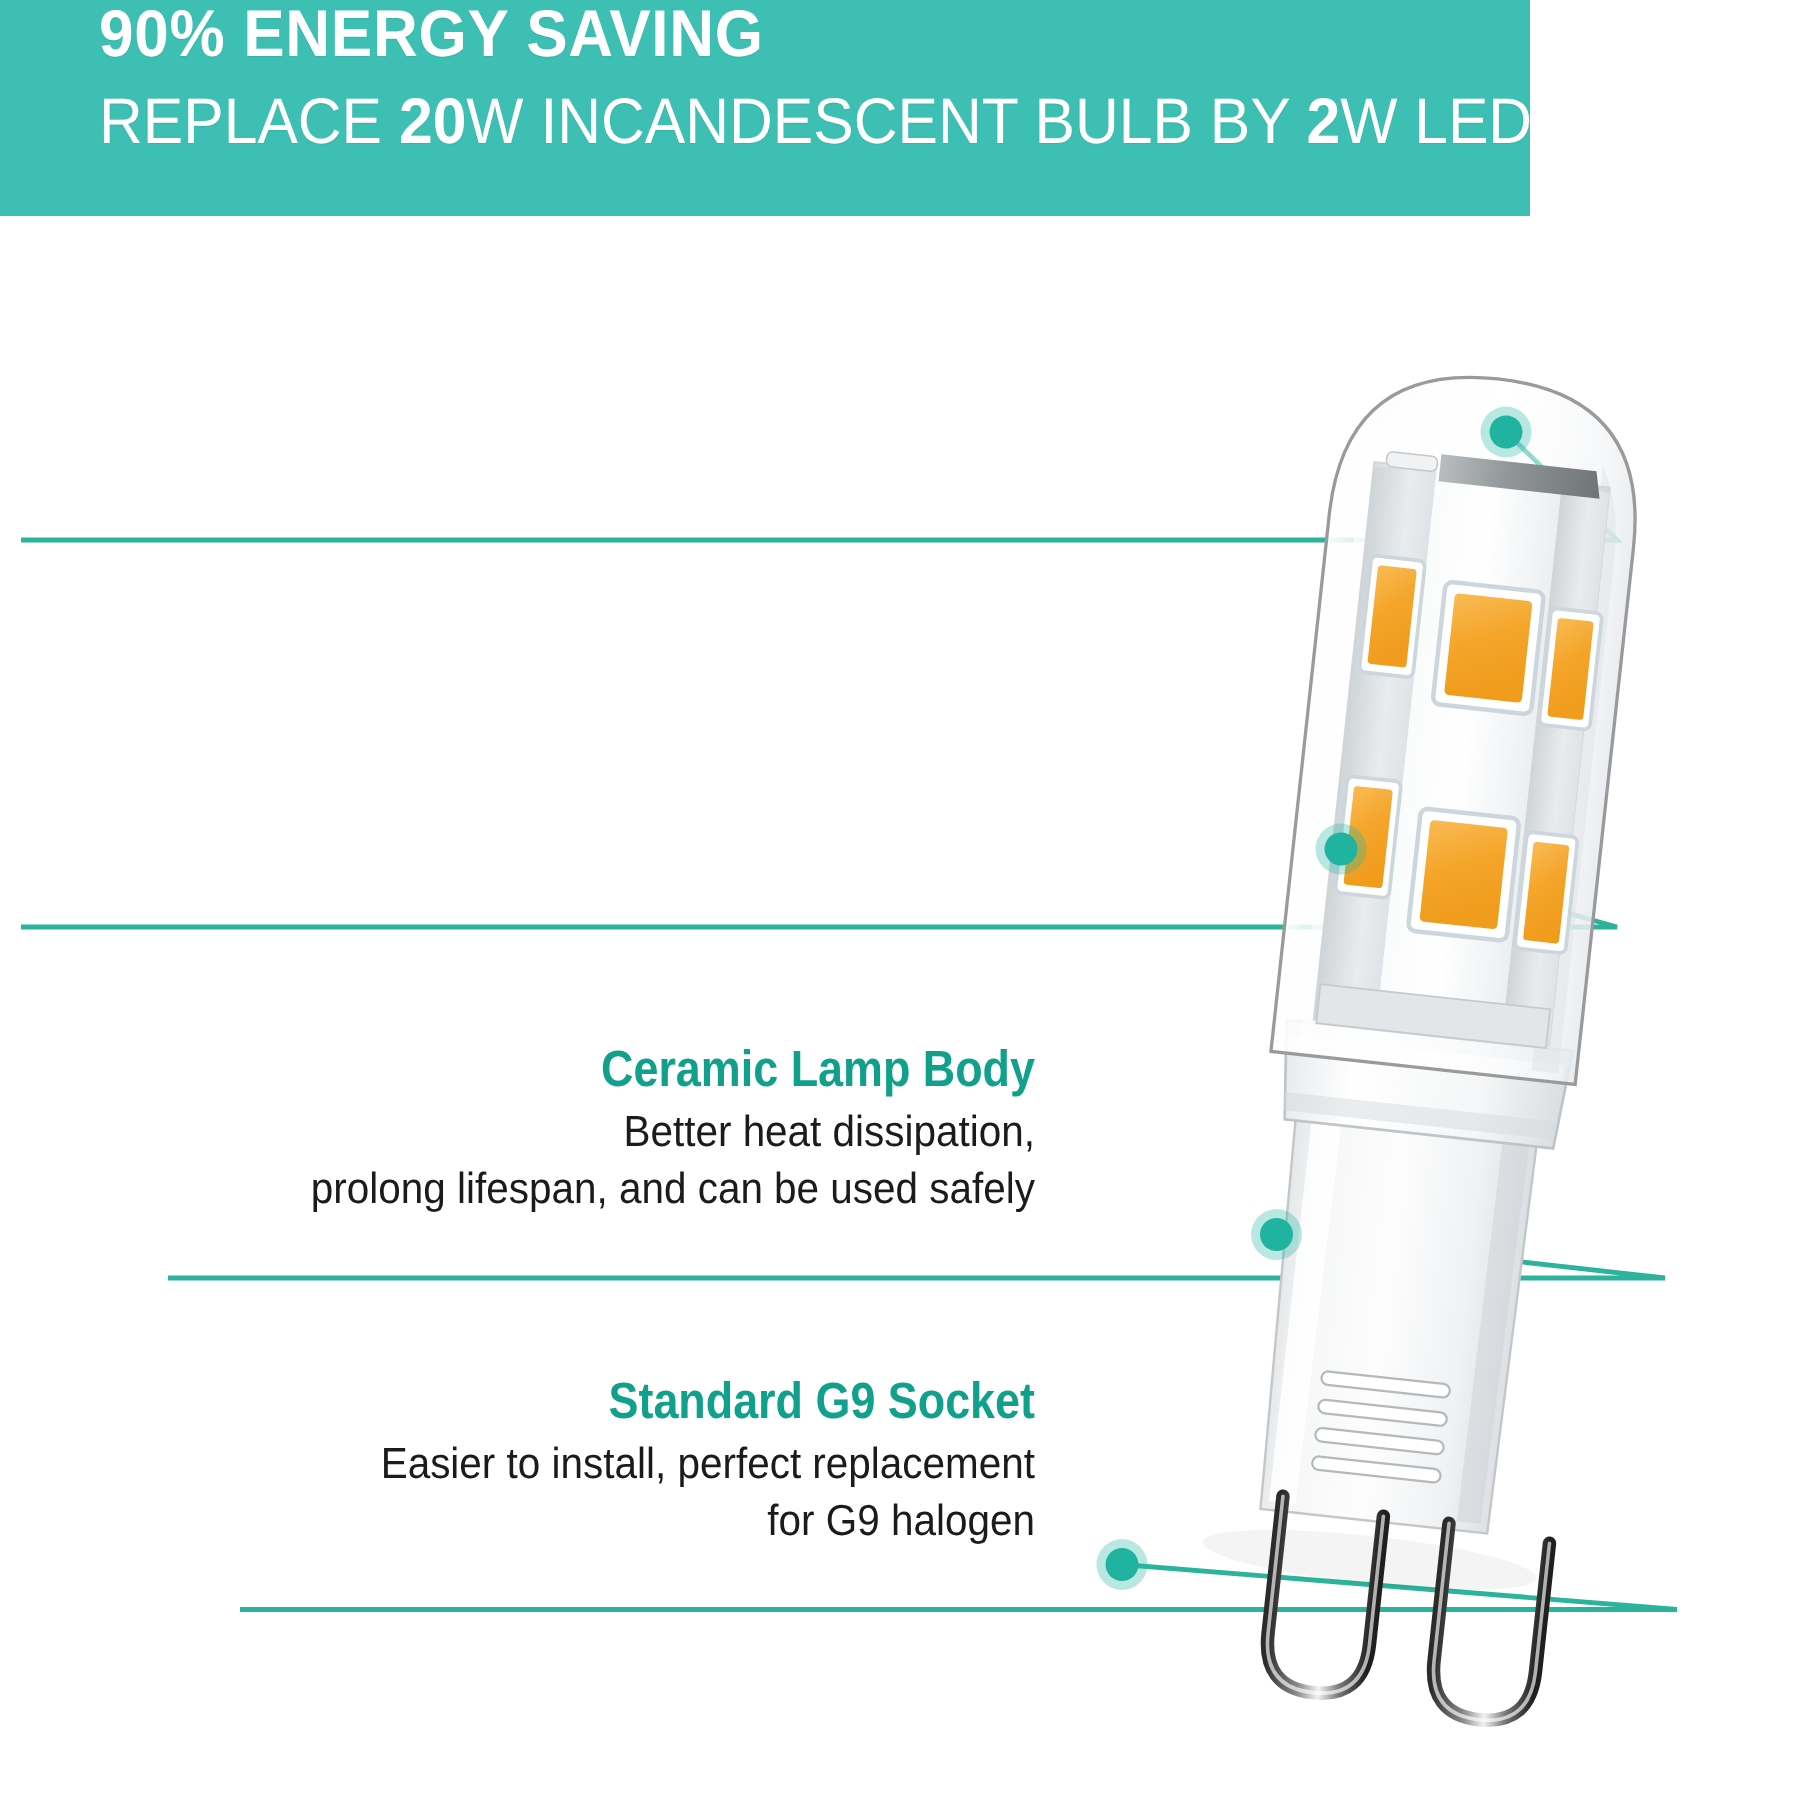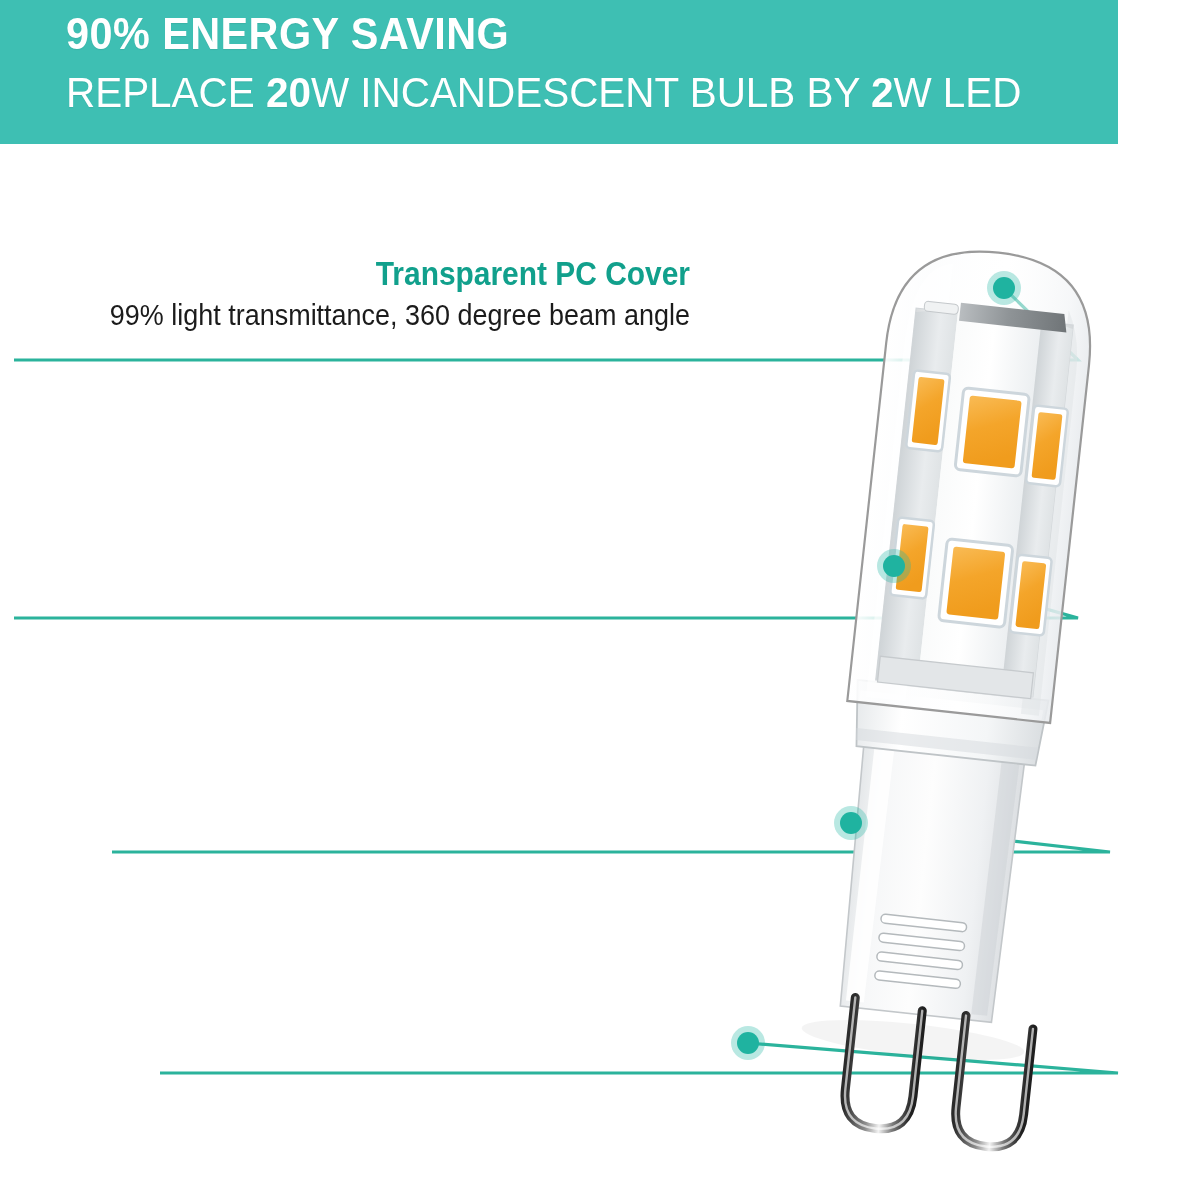--- a/index.html
+++ b/index.html
@@ -7,24 +7,24 @@
     width:1200px;height:1200px;
     background:#ffffff;
     font-family:"Liberation Sans", sans-serif;
     overflow:hidden;
     position:relative;
   }
   #stage{position:relative;width:1200px;height:1200px;overflow:hidden;background:#fff;}
 
   
   .banner{
-    position:absolute;left:0;top:0;width:1118px;height:144px;
+    position:absolute;left:0;top:0;width:1020px;height:144px;
     background:#3ebfb3;
     box-sizing:border-box;
-    padding:12px 0 0 66px;
+    padding:1px 0 0 66px;
   }
   .banner .line1{
     font-family:"Liberation Sans", sans-serif;
     font-weight:bold;
     font-size:44px;
     letter-spacing:0.5px;
     color:#ffffff;
     line-height:1.0;
     transform:scaleX(0.94);
     transform-origin:left center;
@@ -76,29 +76,37 @@
 </head>
 <body>
 
 <div id="stage">
 
   <div class="banner">
     <div class="line1">90% ENERGY SAVING</div>
     <div class="line2"><span>REPLACE </span><b>20</b><span>W INCANDESCENT BULB BY </span><b>2</b><span>W LED</span></div>
   </div>
 
-  <div class="callout" style="left:0;top:256px;width:690px;">
-    <div class="c-title">Transparent PC Cover</div>
+
+
+  <div class="callout" style="left:0;top:696px;width:690px;">
+    <div class="c-title">Ceramic Lamp Body</div>
     <div class="c-desc">
-      <span>99% light transmittance, 360 degree beam angle</span>
+      <span>Better heat dissipation,</span>
+      <span>prolong lifespan, and can be used safely</span>
     </div>
   </div>
 
-
-
+  <div class="callout" style="left:0;top:917px;width:690px;">
+    <div class="c-title">Standard G9 Socket</div>
+    <div class="c-desc">
+      <span>Easier to install, perfect replacement</span>
+      <span>for G9 halogen</span>
+    </div>
+  </div>
 
   <svg id="art" viewBox="0 0 1200 1200">
     <defs>
       <linearGradient id="gCover" x1="0" y1="0" x2="1" y2="0">
         <stop offset="0%" stop-color="#ffffff" stop-opacity="0.96"></stop>
         <stop offset="18%" stop-color="#fbfcfd" stop-opacity="0.72"></stop>
         <stop offset="55%" stop-color="#ffffff" stop-opacity="0.42"></stop>
         <stop offset="88%" stop-color="#f2f4f6" stop-opacity="0.74"></stop>
         <stop offset="100%" stop-color="#e8ebee" stop-opacity="0.9"></stop>
       </linearGradient>

